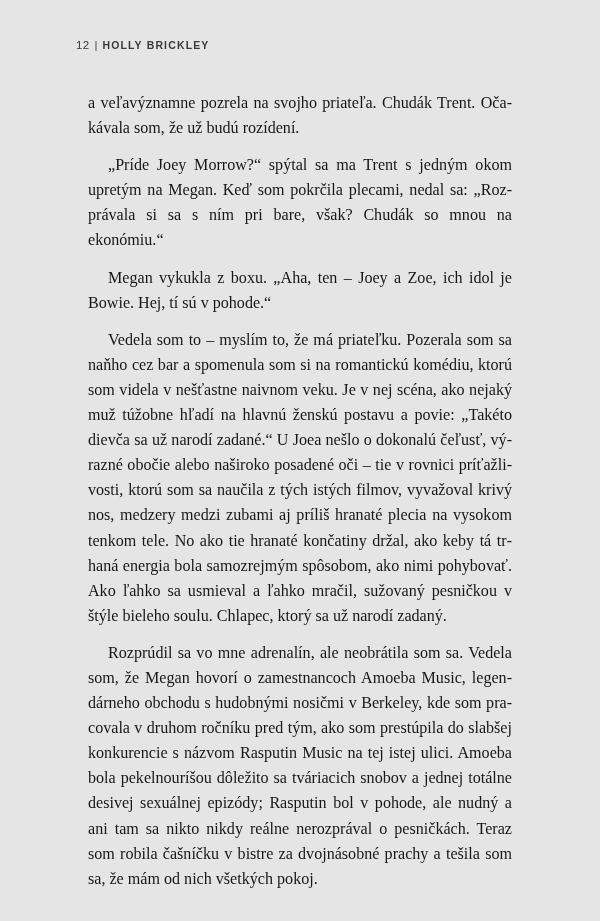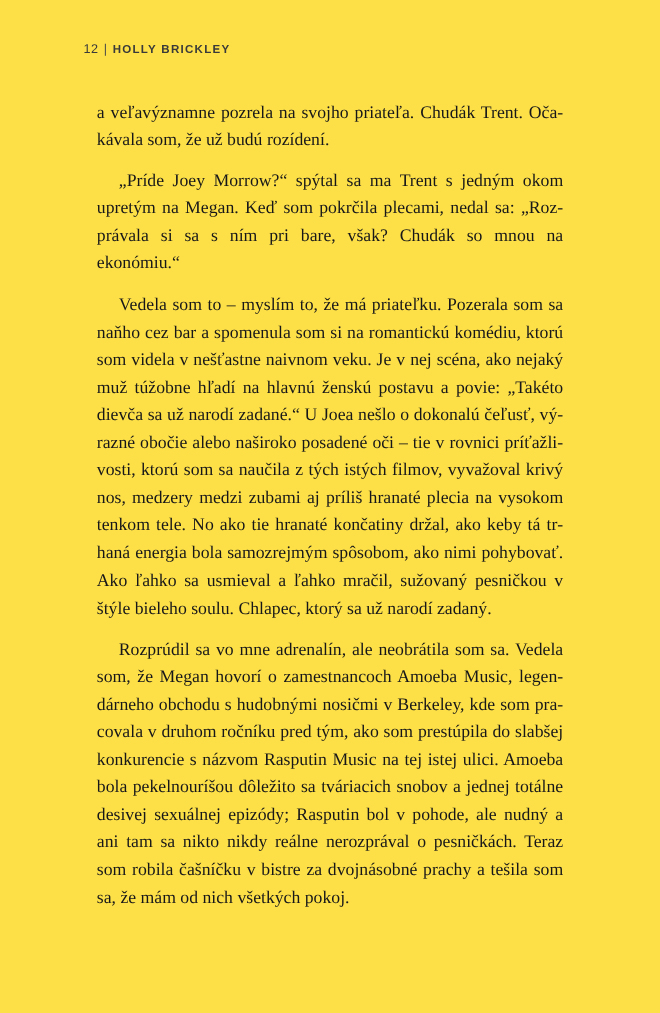--- a/index.html
+++ b/index.html
@@ -11,21 +11,21 @@
     height: 921px;
     background: #ffffff;
     font-family: "Liberation Serif", serif;
     overflow: hidden;
   }
 
   .page {
     position: relative;
     width: 600px;
     height: 921px;
-    background: #fde047;
+    background: #e5e5e5;
     box-sizing: border-box;
     padding-left: 23px;
   }
 
   
   .running-head {
     position: absolute;
     left: 76px;
     top: 38px;
     font-family: "Liberation Sans", sans-serif;
@@ -75,17 +75,18 @@
 
 <div class="page">
 
   <div class="running-head">
     <span class="folio">12</span><span class="sep">|</span><span class="author">HOLLY BRICKLEY</span>
   </div>
 
   <div class="text-block">
     <p class="para first">a veľavýznamne pozrela na svojho priateľa. Chudák Trent. Oča­kávala som, že už budú rozídení.</p>
     <p class="para">„Príde Joey Morrow?“ spýtal sa ma Trent s jedným okom upretým na Megan. Keď som pokrčila plecami, nedal sa: „Roz­právala si sa s ním pri bare, však? Chudák so mnou na ekonómiu.“</p>
+    <p class="para">Megan vykukla z boxu. „Aha, ten – Joey a Zoe, ich idol je Bowie. Hej, tí sú v pohode.“</p>
     <p class="para">Vedela som to – myslím to, že má priateľku. Pozerala som sa naňho cez bar a spomenula som si na romantickú komédiu, ktorú som videla v nešťastne naivnom veku. Je v nej scéna, ako nejaký muž túžobne hľadí na hlavnú ženskú postavu a povie: „Takéto dievča sa už narodí zadané.“ U Joea nešlo o dokonalú čeľusť, vý­razné obočie alebo naširoko posadené oči – tie v rovnici príťažli­vosti, ktorú som sa naučila z tých istých filmov, vyvažoval krivý nos, medzery medzi zubami aj príliš hranaté plecia na vysokom tenkom tele. No ako tie hranaté končatiny držal, ako keby tá tr­haná energia bola samozrejmým spôsobom, ako nimi pohybovať. Ako ľahko sa usmieval a ľahko mračil, sužovaný pesničkou v štýle bieleho soulu. Chlapec, ktorý sa už narodí zadaný.</p>
     <p class="para">Rozprúdil sa vo mne adrenalín, ale neobrátila som sa. Vedela som, že Megan hovorí o zamestnancoch Amoeba Music, legen­dárneho obchodu s hudobnými nosičmi v Berkeley, kde som pra­covala v druhom ročníku pred tým, ako som prestúpila do slabšej konkurencie s názvom Rasputin Music na tej istej ulici. Amoeba bola pekelnouríšou dôležito sa tváriacich snobov a jednej totál­ne desivej sexuálnej epizódy; Rasputin bol v pohode, ale nudný a ani tam sa nikto nikdy reálne nerozprával o pesničkách. Teraz som robila čašníčku v bistre za dvojnásobné prachy a tešila som sa, že mám od nich všetkých pokoj.</p>
   </div>
 
 </div>
 
 </body></html>

